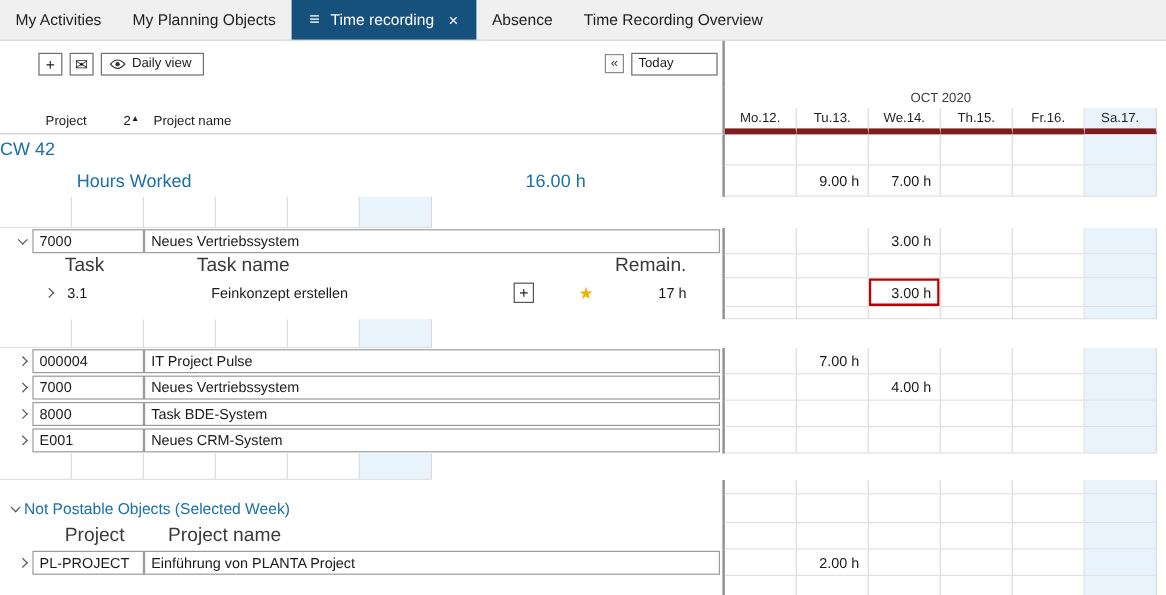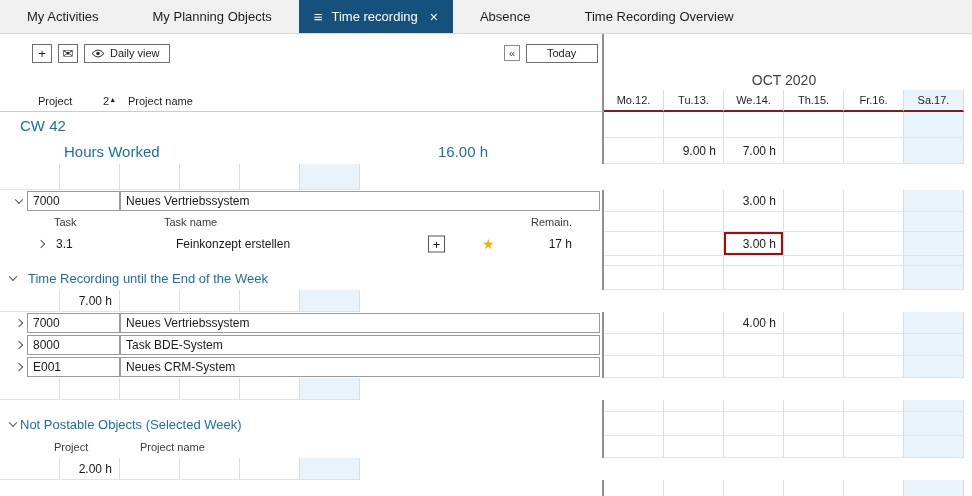--- a/index.html
+++ b/index.html
@@ -1,20 +1,20 @@
 <!DOCTYPE html>
 <html style="--accent: #15517c; --blue: #1a6fa8; --red: #c00000; --gold: #f0b400; --weekend: #e9f3fb;"><head>
 <meta charset="utf-8">
 <style>
   *{box-sizing:border-box;margin:0;padding:0}
   html,body{width:972px;height:496px;overflow:hidden}
   body{font-family:"Liberation Sans",sans-serif;font-size:12px;color:#1a1a1a;background:#fff}
 
   .tabbar{display:flex;height:34px;background:#f0f0f0;border-bottom:1px solid #d8d8d8;align-items:stretch}
-  .tab{display:flex;align-items:center;padding:0 27px;font-size:13px;color:#1d1d1d;white-space:nowrap}
+  .tab{display:flex;align-items:center;padding:0 13px;font-size:13px;color:#1d1d1d;white-space:nowrap}
   .tab.active{background:var(--accent,#15517c);color:#fff;gap:9px;padding:0 15px}
   .menu-ic{font-size:15px;line-height:1}
   .close-ic{font-size:14px;margin-left:3px}
 
   .main{height:462px;display:flex;flex-direction:column}
   .row{display:flex;position:relative}
   .left{flex:0 0 604px;width:604px;border-right:2px solid #8f8f8f;position:relative}
   .days{flex:0 0 360px;display:flex}
   .strip{flex:1}
   .cell{flex:0 0 60px;width:60px;border-right:1px solid #dcdcdc;border-bottom:1px solid #e2e2e2;display:flex;align-items:center;justify-content:flex-end;padding-right:7px;font-size:12px}
@@ -22,42 +22,42 @@
   .cell.flag{box-shadow:inset 0 0 0 2px var(--red,#c00000)}
   .fillrow{flex:1}
   .fillrow .cell{border-bottom:none}
 
   .hR38{height:38px}.hR26{height:26px}.hR24{height:24px}.hR22{height:22px}.hR20{height:20px}.hR18{height:18px}.hR10{height:10px}.hR12{height:12px}
 
   .abs{position:absolute;top:50%;transform:translateY(-50%);white-space:nowrap}
   .rt{left:auto;right:30px}
   .blue{color:var(--blue,#1a6fa8)}
   .f15{font-size:15px}.f13{font-size:13px}
-  .subh{font-size:11px;color:#3a3a3a}
+  .subh{font-size:16px;color:#3a3a3a}
   .hdrlbl{font-size:11px;color:#1f1f1f}
   .tri{font-size:7px;position:relative;top:-3px}
 
   .box{position:absolute;top:50%;transform:translateY(-50%);height:20px;border:1px solid #9b9b9b;background:#fff;display:flex;align-items:center;padding-left:5px;font-size:12px;white-space:nowrap;overflow:hidden}
   .codebox{left:27px;width:93px}
   .namebox{left:120px;right:2px}
 
   .chev{position:absolute;top:50%;width:6px;height:6px;border-right:1.5px solid #555;border-bottom:1.5px solid #555}
   .chev.down{transform:translateY(-70%) rotate(45deg)}
   .chev.right{transform:translateY(-50%) rotate(-45deg)}
 
   .tool{display:flex;align-items:center;gap:6px;padding-left:32px}
   .sq{width:20px;height:19px;border:1px solid #6e6e6e;background:#fff;display:flex;align-items:center;justify-content:center;font-size:13px;line-height:1}
   .viewbox{height:19px;border:1px solid #6e6e6e;display:flex;align-items:center;gap:5px;padding:0 9px 0 6px;font-size:11px;background:#fff}
   .prevbtn{height:16px;width:16px;border:1px solid #8a8a8a;display:flex;align-items:center;justify-content:center;font-size:11px;color:#333}
-  .todaybox{height:19px;width:72px;border:1px solid #6e6e6e;display:flex;align-items:center;padding-left:20px;font-size:11px;background:#fff;margin-right:4px}
+  .todaybox{height:19px;width:72px;border:1px solid #6e6e6e;display:flex;align-items:center;padding-left:5px;font-size:11px;background:#fff;margin-right:4px}
   .grow{flex:1}
 
-  .monthband{flex:0 0 360px;display:flex;align-items:flex-end;justify-content:center;font-size:14px;color:#3f3f3f;padding-bottom:2px}
+  .monthband{flex:0 0 360px;display:flex;align-items:flex-end;justify-content:center;font-size:11px;color:#3f3f3f;padding-bottom:2px}
   .dayhead .left{border-bottom:1px solid #cccccc}
-  .dayhead .cell{justify-content:center;padding:0;font-size:11px;color:#1f1f1f;border-bottom:2px solid #7f1d1d}
+  .dayhead .cell{justify-content:center;padding:0;font-size:11px;color:#1f1f1f;border-bottom:5px solid #7f1d1d}
 
   .plusbox{position:absolute;top:50%;transform:translateY(-50%);width:17px;height:17px;border:1px solid #555;display:flex;align-items:center;justify-content:center;font-size:13px;background:#fff;line-height:1}
   .star{color:var(--gold,#f0b400);font-size:14px}
 </style>
 </head>
 <body>
 
 <div class="tabbar">
   <div class="tab">
     <span>My Activities</span>
@@ -124,21 +124,21 @@
       <div class="cell">We.14.</div>
       <div class="cell">Th.15.</div>
       <div class="cell">Fr.16.</div>
       <div class="cell sat">Sa.17.</div>
     </div>
     <div class="strip"></div>
   </div>
 
   <div class="row hR26">
     <div class="left">
-      <span class="abs blue f15" style="left:20px">CW 42</span>
+      <span class="abs blue f15" style="left:0">CW 42</span>
     </div>
     <div class="days">
       <div class="cell"></div>
       <div class="cell"></div>
       <div class="cell"></div>
       <div class="cell"></div>
       <div class="cell"></div>
       <div class="cell sat"></div>
     </div>
     <div class="strip"></div>
@@ -235,36 +235,37 @@
       <div class="cell"></div>
       <div class="cell"></div>
       <div class="cell"></div>
       <div class="cell"></div>
       <div class="cell sat"></div>
     </div>
     <div class="strip"></div>
   </div>
 
   <div class="row hR24">
-    <div class="left">
-      <span class="chev down" style="left:10px"></span>
-      <span class="abs blue f13" style="left:28px">Time Recording until the End of the Week</span>
-    </div>
-    <div class="days">
-      <div class="cell"></div>
-      <div class="cell"></div>
-      <div class="cell"></div>
-      <div class="cell"></div>
-      <div class="cell"></div>
-      <div class="cell sat"></div>
-    </div>
-    <div class="strip"></div>
-  </div>
-
-  <div class="row hR22">
+    <div class="days">
+      <div class="cell"></div>
+      <div class="cell"></div>
+      <div class="cell"></div>
+      <div class="cell"></div>
+      <div class="cell"></div>
+      <div class="cell sat"></div>
+    </div>
+    <div class="strip"></div>
+  </div>
+
+  <div class="row hR22">
+    <div class="left">
+      <span class="chev right" style="left:16px"></span>
+      <div class="box codebox">000004</div>
+      <div class="box namebox">IT Project Pulse</div>
+    </div>
     <div class="days">
       <div class="cell"></div>
       <div class="cell">7.00 h</div>
       <div class="cell"></div>
       <div class="cell"></div>
       <div class="cell"></div>
       <div class="cell sat"></div>
     </div>
     <div class="strip"></div>
   </div>
@@ -371,20 +372,25 @@
       <div class="cell"></div>
       <div class="cell"></div>
       <div class="cell"></div>
       <div class="cell"></div>
       <div class="cell sat"></div>
     </div>
     <div class="strip"></div>
   </div>
 
   <div class="row hR22">
+    <div class="left">
+      <span class="chev right" style="left:16px"></span>
+      <div class="box codebox">PL-PROJECT</div>
+      <div class="box namebox">Einführung von PLANTA Project</div>
+    </div>
     <div class="days">
       <div class="cell"></div>
       <div class="cell">2.00 h</div>
       <div class="cell"></div>
       <div class="cell"></div>
       <div class="cell"></div>
       <div class="cell sat"></div>
     </div>
     <div class="strip"></div>
   </div>

